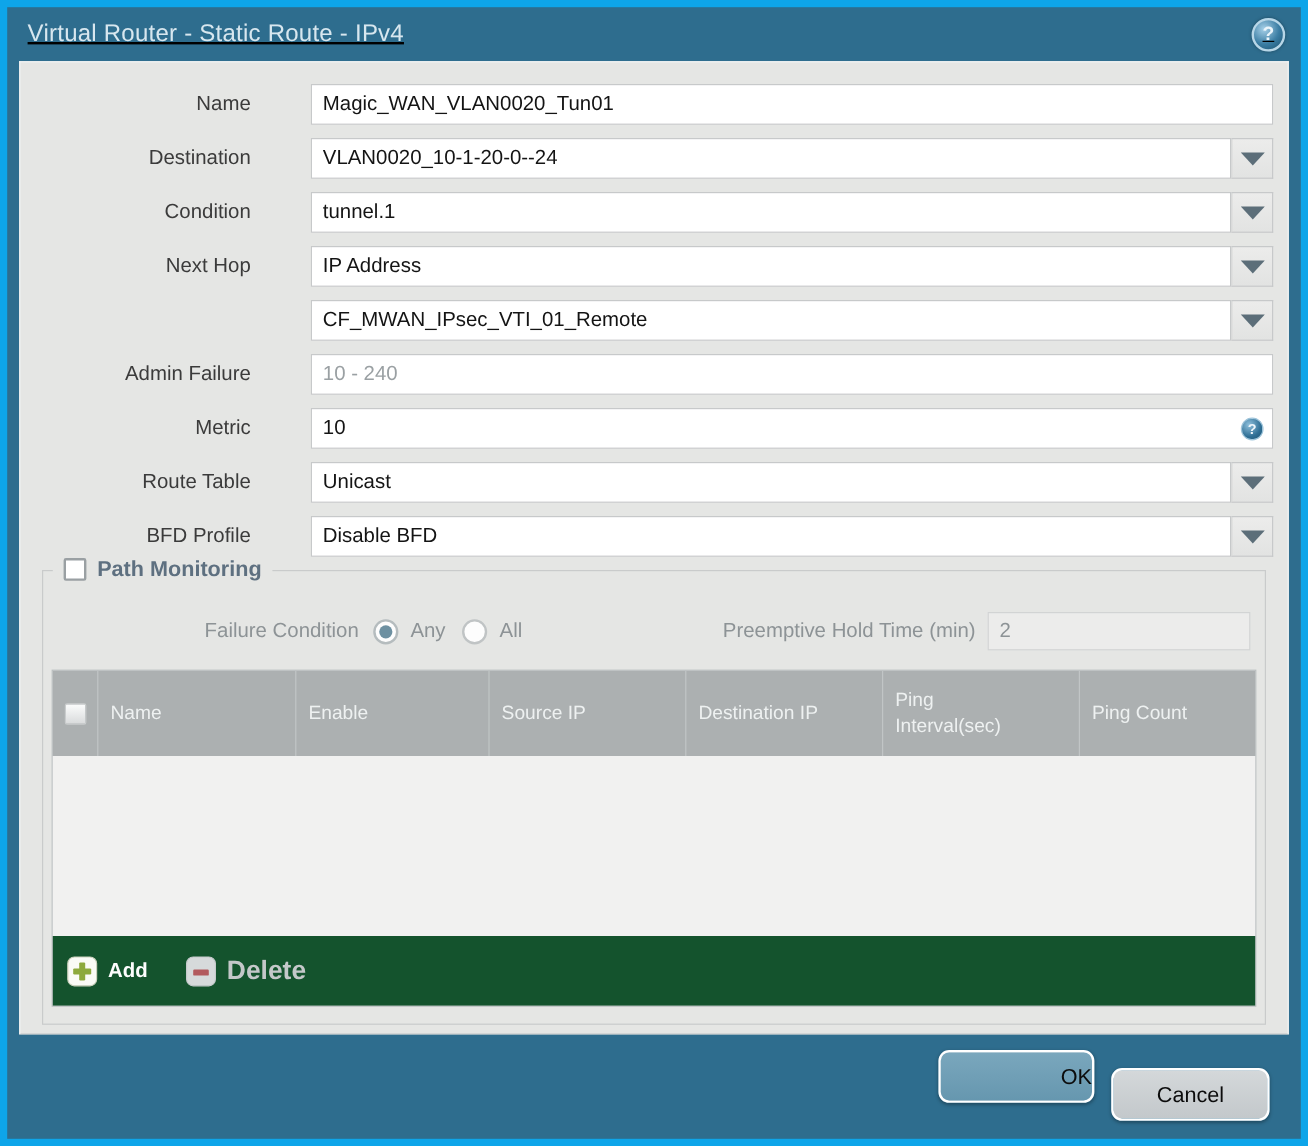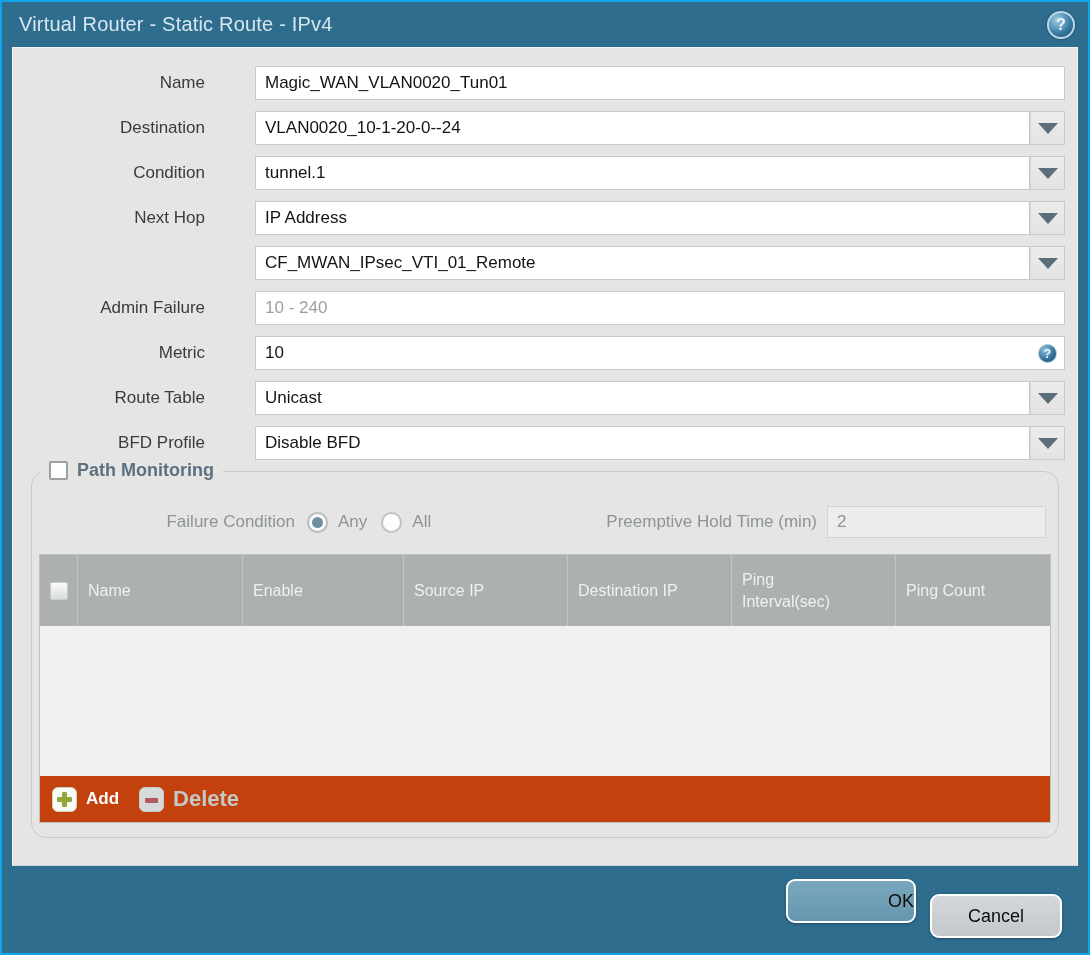--- a/index.html
+++ b/index.html
@@ -1,19 +1,19 @@
 <!DOCTYPE html>
 <html><head>
 <meta charset="utf-8">
 <style>
   * { box-sizing: border-box; margin: 0; padding: 0; }
   html,body { width:1090px; height:955px; }
   body { font-family: "Liberation Sans", "DejaVu Sans", sans-serif; position:relative; background:#fff; }
 
-  .dialog { position:absolute; inset:0; background:#2e6d8e; border:2px solid #0ea5e9; }
+  .dialog { position:absolute; inset:0; background:#2e6d8e; border:6px solid #0ea5e9;text-decoration:underline; }
 
   
   .titlebar { height:45px; display:flex; align-items:center; justify-content:space-between; padding:0 13px 0 17px; }
   .title { color:#d8e7ef; font-size:20px; letter-spacing:0.2px; }
   .help-icon { width:28px; height:28px; border-radius:50%; border:2px solid #b7d6e7;
     background: radial-gradient(circle at 35% 30%, #a6d0e8, #3a7da3 55%, #1c516f);
     color:#eaf5fb; font-size:16px; font-weight:bold; display:flex; align-items:center; justify-content:center;
     cursor:pointer; box-shadow:0 0 3px rgba(0,0,0,.35); }
 
   
@@ -29,21 +29,21 @@
   .txt::placeholder { color:#9aa0a3; }
   .dd-btn { flex:none; width:35px; height:34px; border:1px solid #c7c9ca; border-left:1px solid #d6d8d8;
     background:linear-gradient(#ececeb,#e2e3e2); display:flex; align-items:center; justify-content:center; cursor:pointer; }
   .tri-down { width:0; height:0; border-left:10px solid transparent; border-right:10px solid transparent;
     border-top:11px solid #5c6e79; }
   .metric-info { position:absolute; right:8px; top:8px; width:19px; height:19px; border-radius:50%;
     border:1px solid #9ec4da; background:radial-gradient(circle at 35% 30%, #8fc0dc, #2f6f95 60%, #1c516f);
     color:#eef6fb; font-size:12px; font-weight:bold; display:flex; align-items:center; justify-content:center; }
 
   
-  .pm { position:relative; margin:8px 18px 0 18px; border:1px solid #c9cbcb; border-radius:15px;
+  .pm { position:relative; margin:8px 18px 0 18px; border:1px solid #c9cbcb; border-radius:0;
     padding:26px 7px 14px 7px; }
   .pm-legend { position:absolute; top:-12px; left:8px; background:#e5e6e4; padding:0 9px;
     display:flex; align-items:center; gap:9px; }
   .pm-check { width:19px; height:19px; background:#fff; border:2px solid #9aa0a3; border-radius:2px; cursor:pointer; }
   .pm-title { font-size:18px; font-weight:bold; color:#5e7080; }
 
   .fc-row { display:flex; align-items:center; margin:8px 5px 16px 0; }
   .dim { color:#8d9396; font-size:17px; }
   .fc-lbl { width:268px; flex:none; text-align:right; padding-right:12px; }
   .radio-group { display:flex; align-items:flex-end; gap:14px; }
@@ -60,21 +60,21 @@
   .tbl { border:1px solid #bcc0c1; }
   .tbl-head { display:grid; grid-template-columns:37px 165px 161px 164px 164px 164px 1fr;
     background:#acb0b1; min-height:71px; }
   .th { color:#eef1f1; font-size:16px; font-weight:400; display:flex; align-items:center;
     padding:6px 6px 6px 10px; border-left:1px solid #c1c5c6; line-height:1.35; }
   .th:first-child { border-left:none; justify-content:center; padding:6px 0; }
   .wrap-narrow { display:inline-block; max-width:98px; }
   .hdr-check { width:18px; height:18px; border:1px solid #c9cccd; border-radius:2px;
     background:linear-gradient(#fbfcfc,#d9dbdc); cursor:pointer; }
   .tbl-body { height:150px; background:#f1f1f0; }
-  .tbl-foot { height:46px; background:#c2410c; display:flex; align-items:center; gap:20px; padding:0 12px; }
+  .tbl-foot { height:58px; background:#14532d; display:flex; align-items:center; gap:32px; padding:0 12px; }
   .tool-btn { display:flex; align-items:center; gap:9px; cursor:pointer; }
   .tool-ico { width:25px; height:25px; border-radius:6px; position:relative; }
   .ico-add { background:#fafbf6; border:1px solid #ccd2bd; }
   .ico-add .bar-h { position:absolute; left:4px; right:4px; top:9px; height:5px; background:#8da93c; border-radius:1px; }
   .ico-add .bar-v { position:absolute; top:4px; bottom:4px; left:9px; width:5px; background:#8da93c; border-radius:1px; }
   .ico-del { background:#d6dadb; border:1px solid #c5cacb; }
   .ico-del .bar-h { position:absolute; left:5px; right:5px; top:10px; height:5px; background:#b25a5e; border-radius:1px; }
   .tool-lbl-add { color:#fdfdfd; font-size:17px; font-weight:600; }
   .tool-lbl-del { color:#c4c8c9; font-size:22px; font-weight:600; }
 

